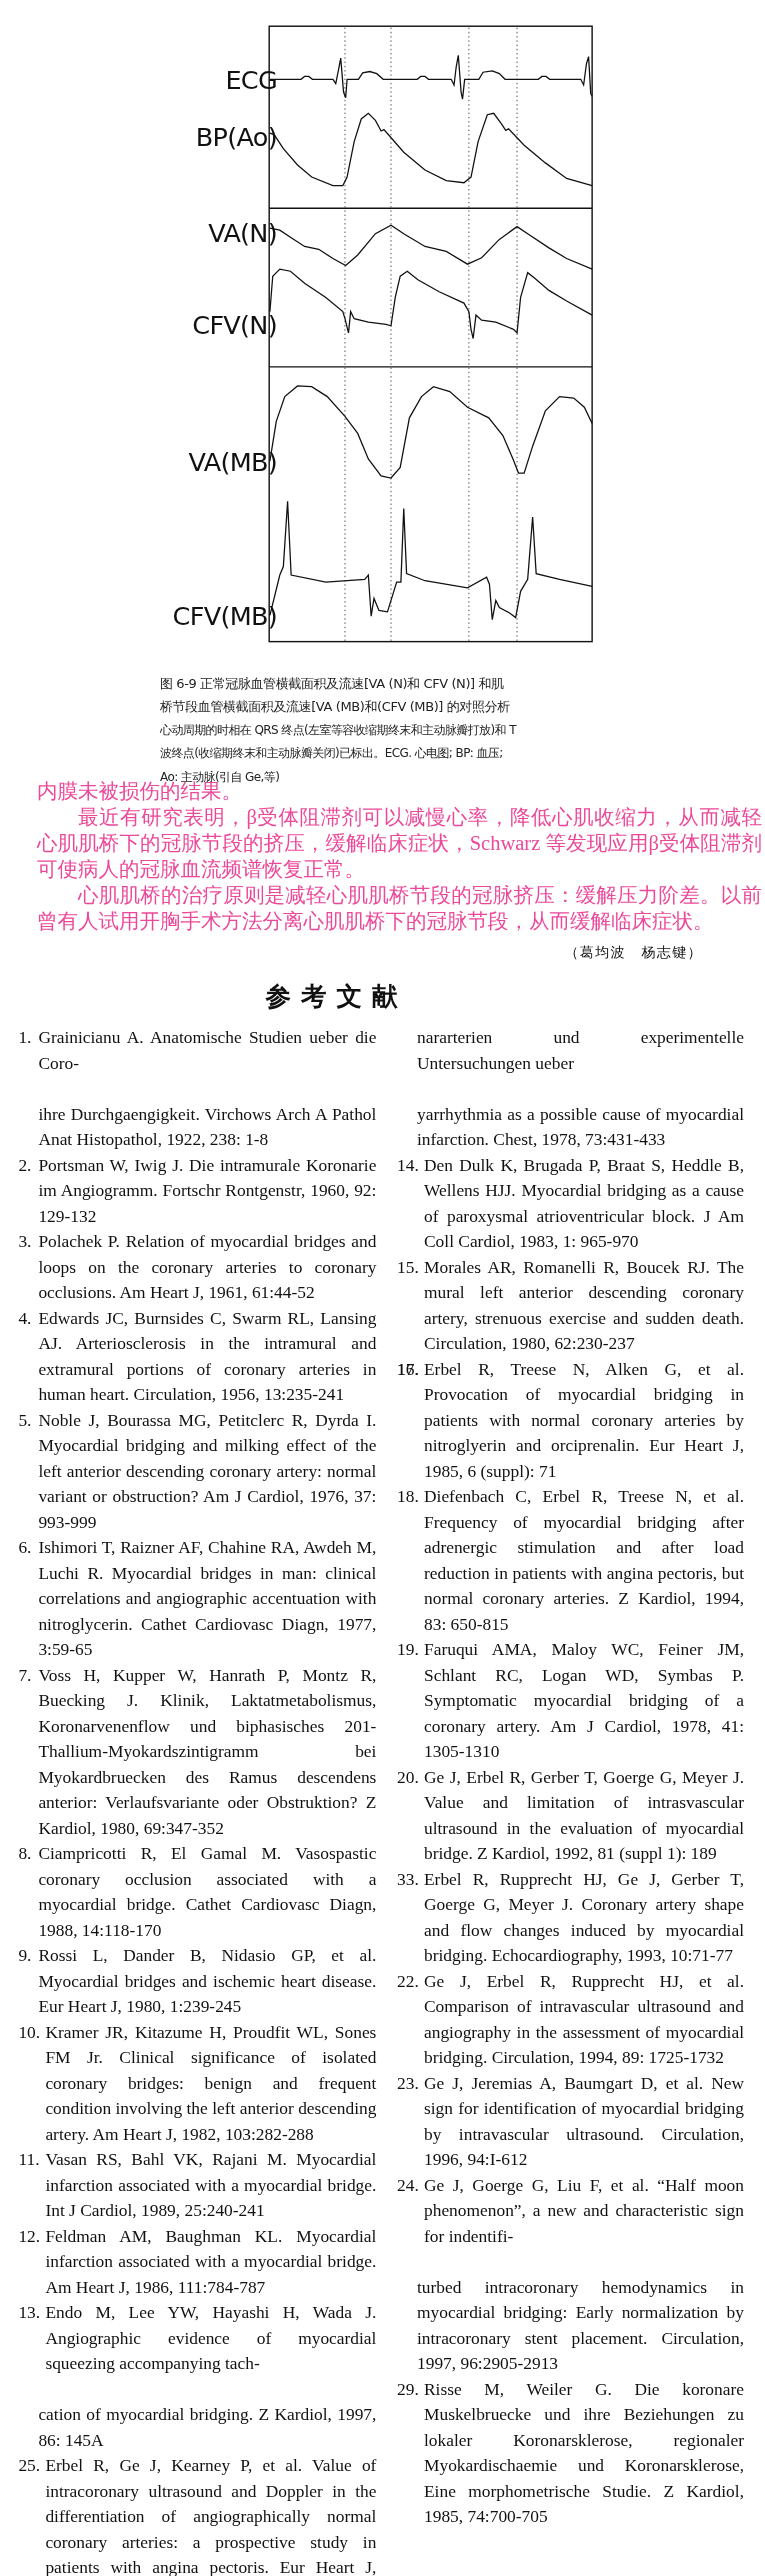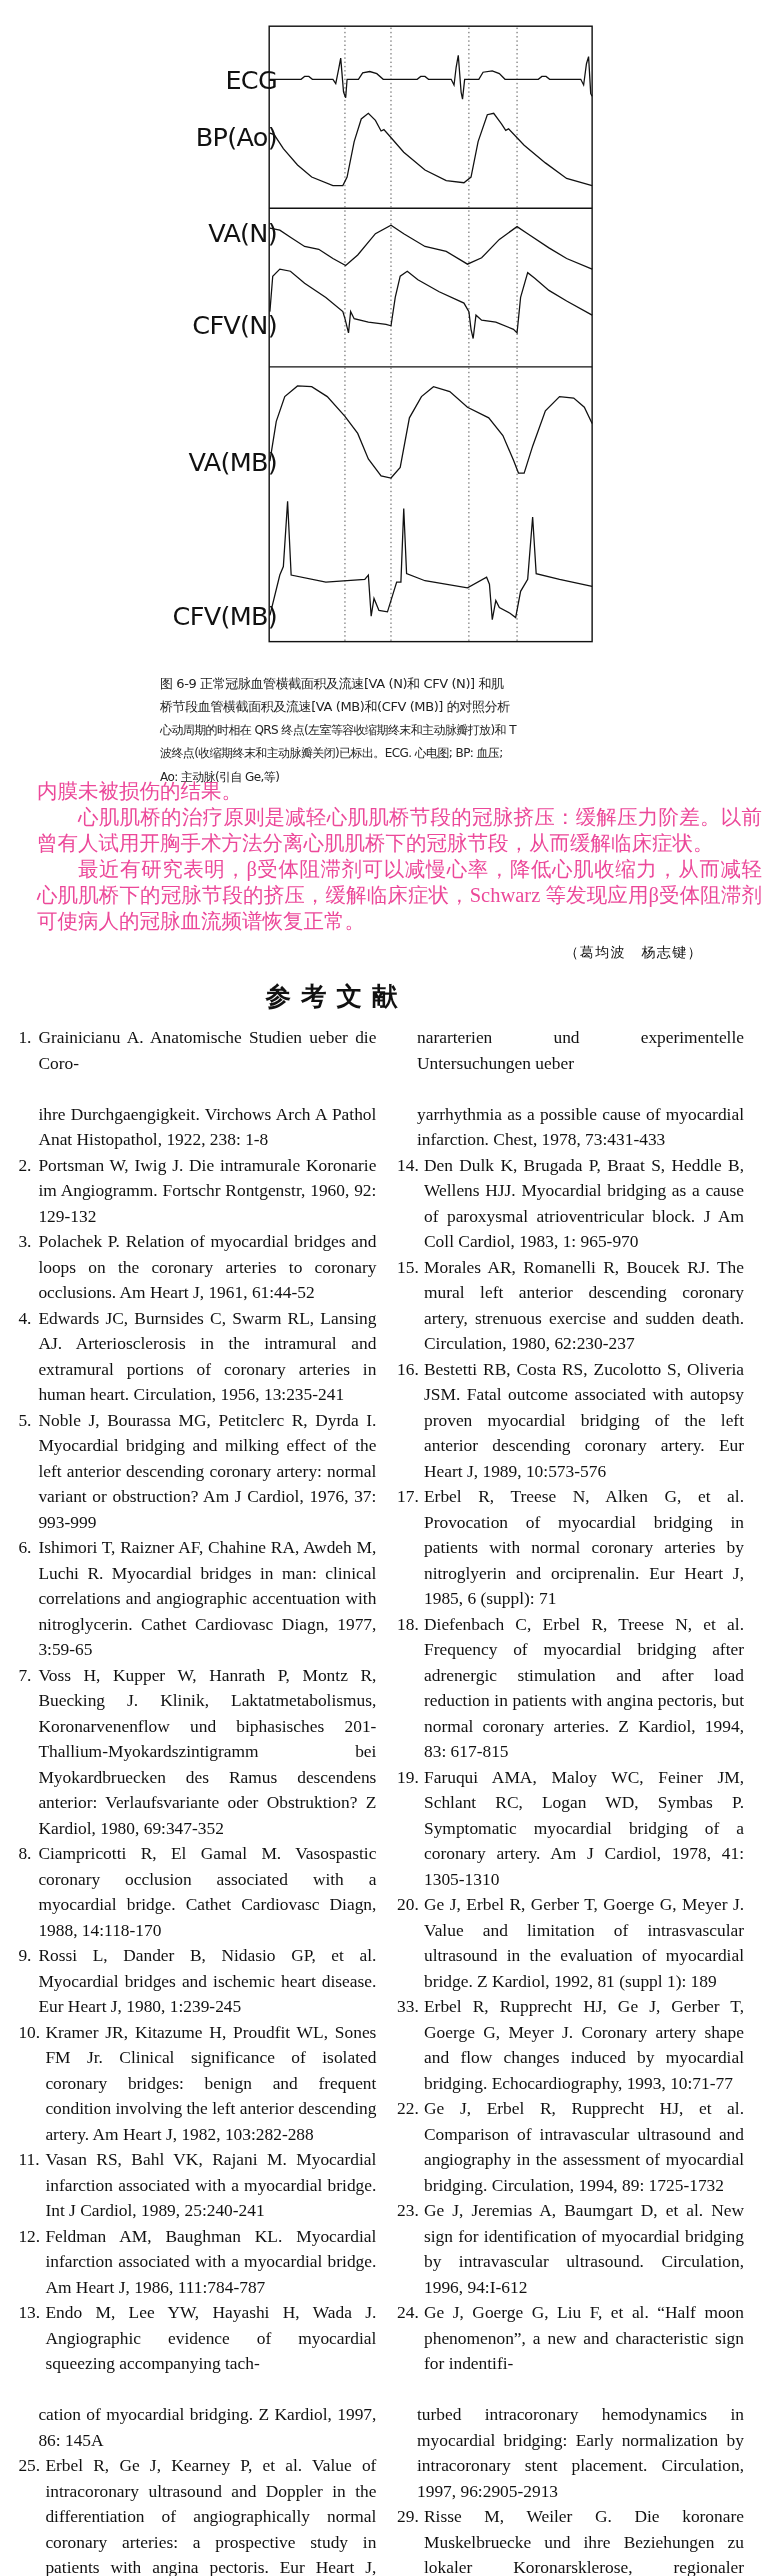--- a/index.html
+++ b/index.html
@@ -63,22 +63,22 @@
 <div class="caption">
   <div class="l1">图 6-9  正常冠脉血管横截面积及流速[VA (N)和 CFV (N)] 和肌</div>
   <div class="l1">桥节段血管横截面积及流速[VA (MB)和(CFV (MB)] 的对照分析</div>
   <div class="l2">心动周期的时相在 QRS 终点(左室等容收缩期终末和主动脉瓣打放)和 T</div>
   <div class="l2">波终点(收缩期终末和主动脉瓣关闭)已标出。ECG. 心电图; BP: 血压;</div>
   <div class="l2">Ao: 主动脉(引自 Ge,等)</div>
 </div>
 
 <div class="body-text">
   <p>内膜未被损伤的结果。</p>
+  <p class="indent">最近有研究表明，β受体阻滞剂可以减慢心率，降低心肌收缩力，从而减轻心肌肌桥下的冠脉节段的挤压，缓解临床症状，Schwarz 等发现应用β受体阻滞剂可使病人的冠脉血流频谱恢复正常。</p>
   <p class="indent">心肌肌桥的治疗原则是减轻心肌肌桥节段的冠脉挤压：缓解压力阶差。以前曾有人试用开胸手术方法分离心肌肌桥下的冠脉节段，从而缓解临床症状。</p>
-  <p class="indent">最近有研究表明，β受体阻滞剂可以减慢心率，降低心肌收缩力，从而减轻心肌肌桥下的冠脉节段的挤压，缓解临床症状，Schwarz 等发现应用β受体阻滞剂可使病人的冠脉血流频谱恢复正常。</p>
 </div>
 <div class="signature">（葛均波　杨志键）</div>
 
 <div class="refs-heading">参考文献</div>
 <div class="refs-col left" id="refs-left">
     <div class="ref"><span class="num">1.</span><span>Grainicianu A. Anatomische Studien ueber die Coro-</span></div>
     <div class="gap"></div>
     <div class="ref cont"><span>ihre Durchgaengigkeit. Virchows Arch A Pathol Anat Histopathol, 1922, 238: 1-8</span></div>
     <div class="ref"><span class="num">2.</span><span>Portsman W, Iwig J. Die intramurale Koronarie im Angiogramm. Fortschr Rontgenstr, 1960, 92: 129-132</span></div>
     <div class="ref"><span class="num">3.</span><span>Polachek P. Relation of myocardial bridges and loops on the coronary arteries to coronary occlusions. Am Heart J, 1961, 61:44-52</span></div>
@@ -95,23 +95,23 @@
     <div class="gap"></div>
     <div class="ref cont"><span>cation of myocardial bridging. Z Kardiol, 1997, 86: 145A</span></div>
     <div class="ref two-digit"><span class="num">25.</span><span>Erbel R, Ge J, Kearney P, et al. Value of intracoronary ultrasound and Doppler in the differentiation of angiographically normal coronary arteries: a prospective study in patients with angina pectoris. Eur Heart J, 1996, 17: 880-889</span></div>
   </div>
 <div class="refs-col right" id="refs-right">
     <div class="ref cont"><span>nararterien und experimentelle Untersuchungen ueber</span></div>
     <div class="gap"></div>
     <div class="ref cont"><span>yarrhythmia as a possible cause of myocardial infarction. Chest, 1978, 73:431-433</span></div>
     <div class="ref two-digit"><span class="num">14.</span><span>Den Dulk K, Brugada P, Braat S, Heddle B, Wellens HJJ. Myocardial bridging as a cause of paroxysmal atrioventricular block. J Am Coll Cardiol, 1983, 1: 965-970</span></div>
     <div class="ref two-digit"><span class="num">15.</span><span>Morales AR, Romanelli R, Boucek RJ. The mural left anterior descending coronary artery, strenuous exercise and sudden death. Circulation, 1980, 62:230-237</span></div>
-    <div class="ref two-digit"><span class="num">16.</span><span>Bestetti RB, Costa RS, Zucolotto S, Oliveria JSM. Fatal outcome associated with autopsy proven myocardial bridging of the left anterior descending coronary artery. Eur Heart J, 1989, 10:573-576</span></div>
+    <div class="ref two-digit"><span class="num">16.</span></div>
     <div class="ref two-digit"><span class="num">17.</span><span>Erbel R, Treese N, Alken G, et al. Provocation of myocardial bridging in patients with normal coronary arteries by nitroglyerin and orciprenalin. Eur Heart J, 1985, 6 (suppl): 71</span></div>
-    <div class="ref two-digit"><span class="num">18.</span><span>Diefenbach C, Erbel R, Treese N, et al. Frequency of myocardial bridging after adrenergic stimulation and after load reduction in patients with angina pectoris, but normal coronary arteries. Z Kardiol, 1994, 83: 617-815</span></div>
+    <div class="ref two-digit"><span class="num">18.</span><span>Diefenbach C, Erbel R, Treese N, et al. Frequency of myocardial bridging after adrenergic stimulation and after load reduction in patients with angina pectoris, but normal coronary arteries. Z Kardiol, 1994, 83: 650-815</span></div>
     <div class="ref two-digit"><span class="num">19.</span><span>Faruqui AMA, Maloy WC, Feiner JM, Schlant RC, Logan WD, Symbas P. Symptomatic myocardial bridging of a coronary artery. Am J Cardiol, 1978, 41: 1305-1310</span></div>
     <div class="ref two-digit"><span class="num">20.</span><span>Ge J, Erbel R, Gerber T, Goerge G, Meyer J. Value and limitation of intrasvascular ultrasound in the evaluation of myocardial bridge. Z Kardiol, 1992, 81 (suppl 1): 189</span></div>
     <div class="ref two-digit"><span class="num">33.</span><span>Erbel R, Rupprecht HJ, Ge J, Gerber T, Goerge G, Meyer J. Coronary artery shape and flow changes induced by myocardial bridging. Echocardiography, 1993, 10:71-77</span></div>
     <div class="ref two-digit"><span class="num">22.</span><span>Ge J, Erbel R, Rupprecht HJ, et al. Comparison of intravascular ultrasound and angiography in the assessment of myocardial bridging. Circulation, 1994, 89: 1725-1732</span></div>
     <div class="ref two-digit"><span class="num">23.</span><span>Ge J, Jeremias A, Baumgart D, et al. New sign for identification of myocardial bridging by intravascular ultrasound. Circulation, 1996, 94:I-612</span></div>
     <div class="ref two-digit"><span class="num">24.</span><span>Ge J, Goerge G, Liu F, et al. “Half moon phenomenon”, a new and characteristic sign for indentifi-</span></div>
     <div class="gap"></div>
     <div class="ref cont"><span>turbed intracoronary hemodynamics in myocardial bridging: Early normalization by intracoronary stent placement. Circulation, 1997, 96:2905-2913</span></div>
     <div class="ref two-digit"><span class="num">29.</span><span>Risse M, Weiler G. Die koronare Muskelbruecke und ihre Beziehungen zu lokaler Koronarsklerose, regionaler Myokardischaemie und Koronarsklerose, Eine morphometrische Studie. Z Kardiol, 1985, 74:700-705</span></div>
   </div>

